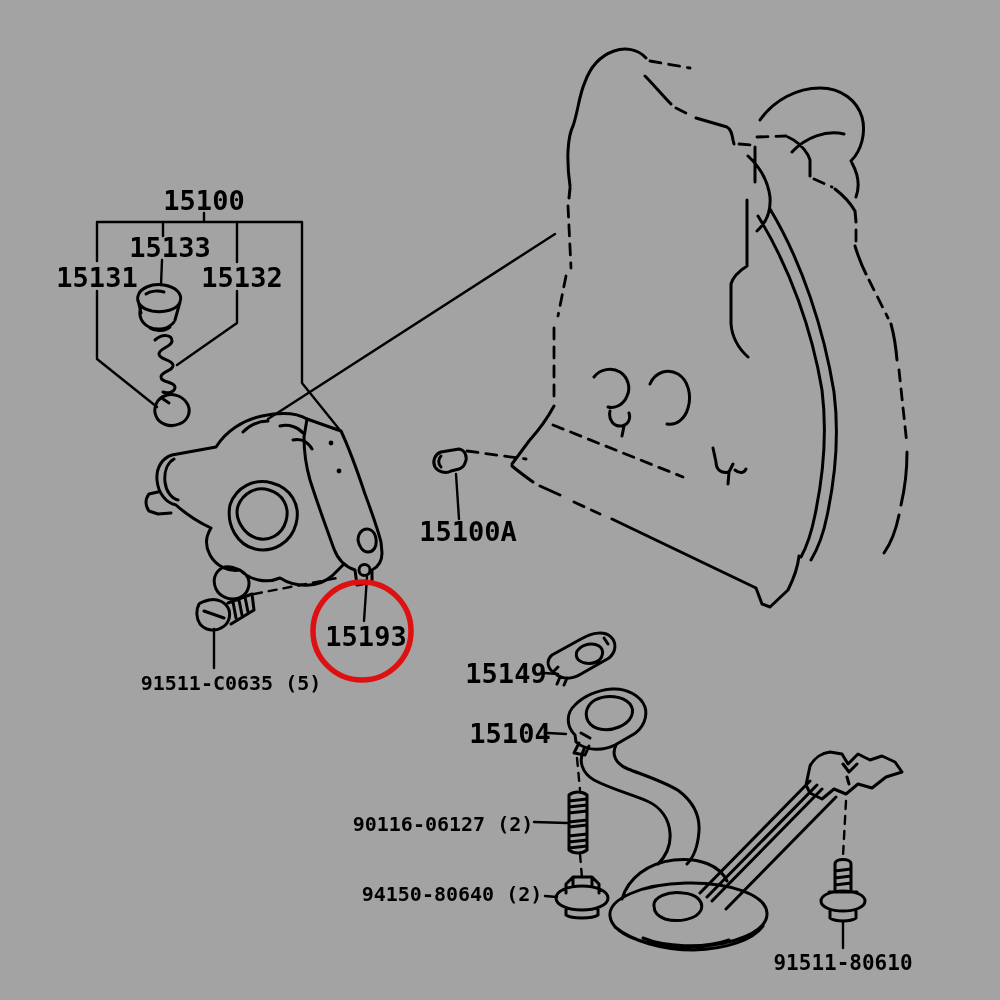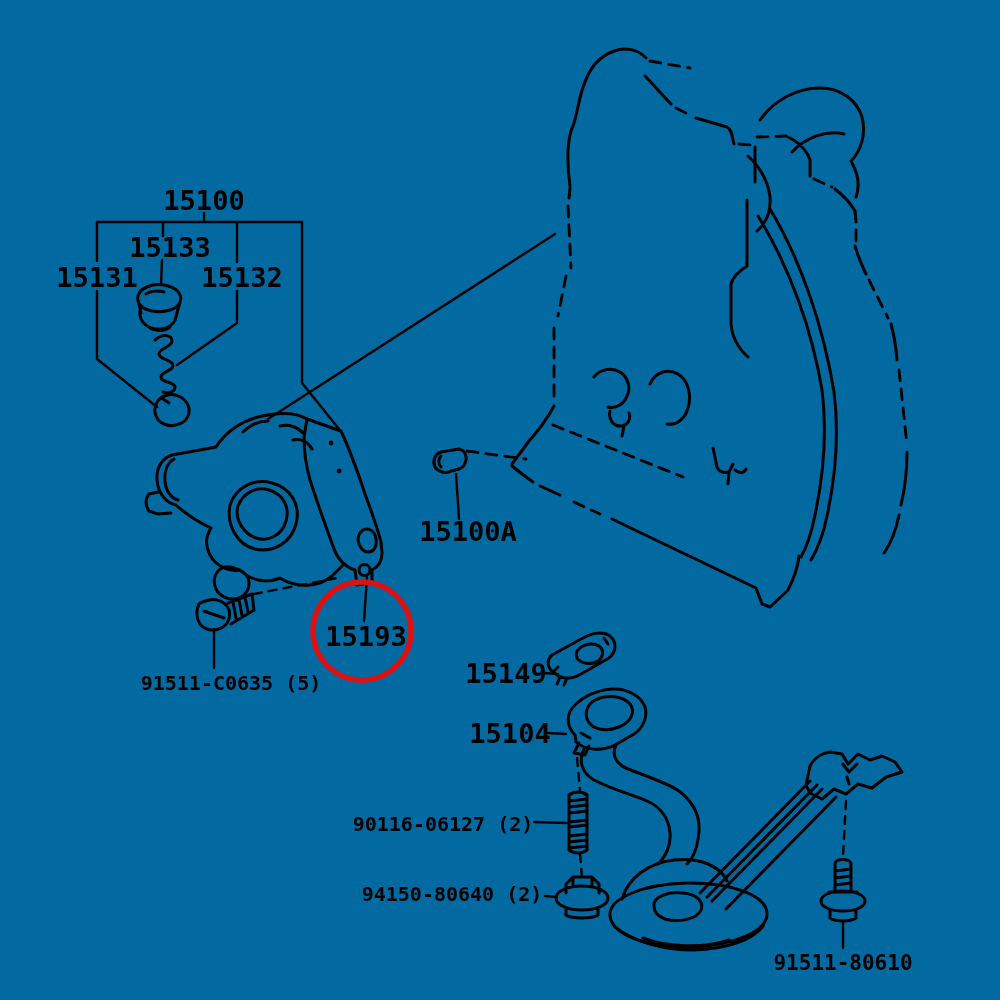--- a/index.html
+++ b/index.html
@@ -12,21 +12,21 @@
   svg circle.dot{fill:#000;stroke:none;}
   svg circle.hl{fill:none;stroke-width:5.5;}
   svg text{font-family:"DejaVu Sans Mono","Liberation Mono",monospace;font-weight:bold;fill:#000;text-anchor:middle;}
   text.lg{font-size:27px;}
   text.sm{font-size:20px;}
   text.md{font-size:21px;}
 </style>
 </head>
 <body>
 
-<div class="stage" style="background: #0369a1;">
+<div class="stage" style="background: #a3a3a3;">
 <svg width="1000" height="1000" viewBox="0 0 1000 1000">
 
   <g>
     <path d="
       M 570,186 C 566,158 568,136 573,126 C 578,112 579,95 585,82 C 590,68 600,56 614,51 C 625,47 638,49 646,58
       M 645,76 C 653,84 663,96 671,104
       M 696,118 L 727,127 C 731,129 732,134 733,140 L 734,144
       M 755,147 L 755,182
       M 747,200 L 747,266 C 739,271 733,277 731,284 L 731,324 C 732,336 738,348 748,357
       M 788,137 C 797,141 804,148 808,155 L 810,160 L 810,176

